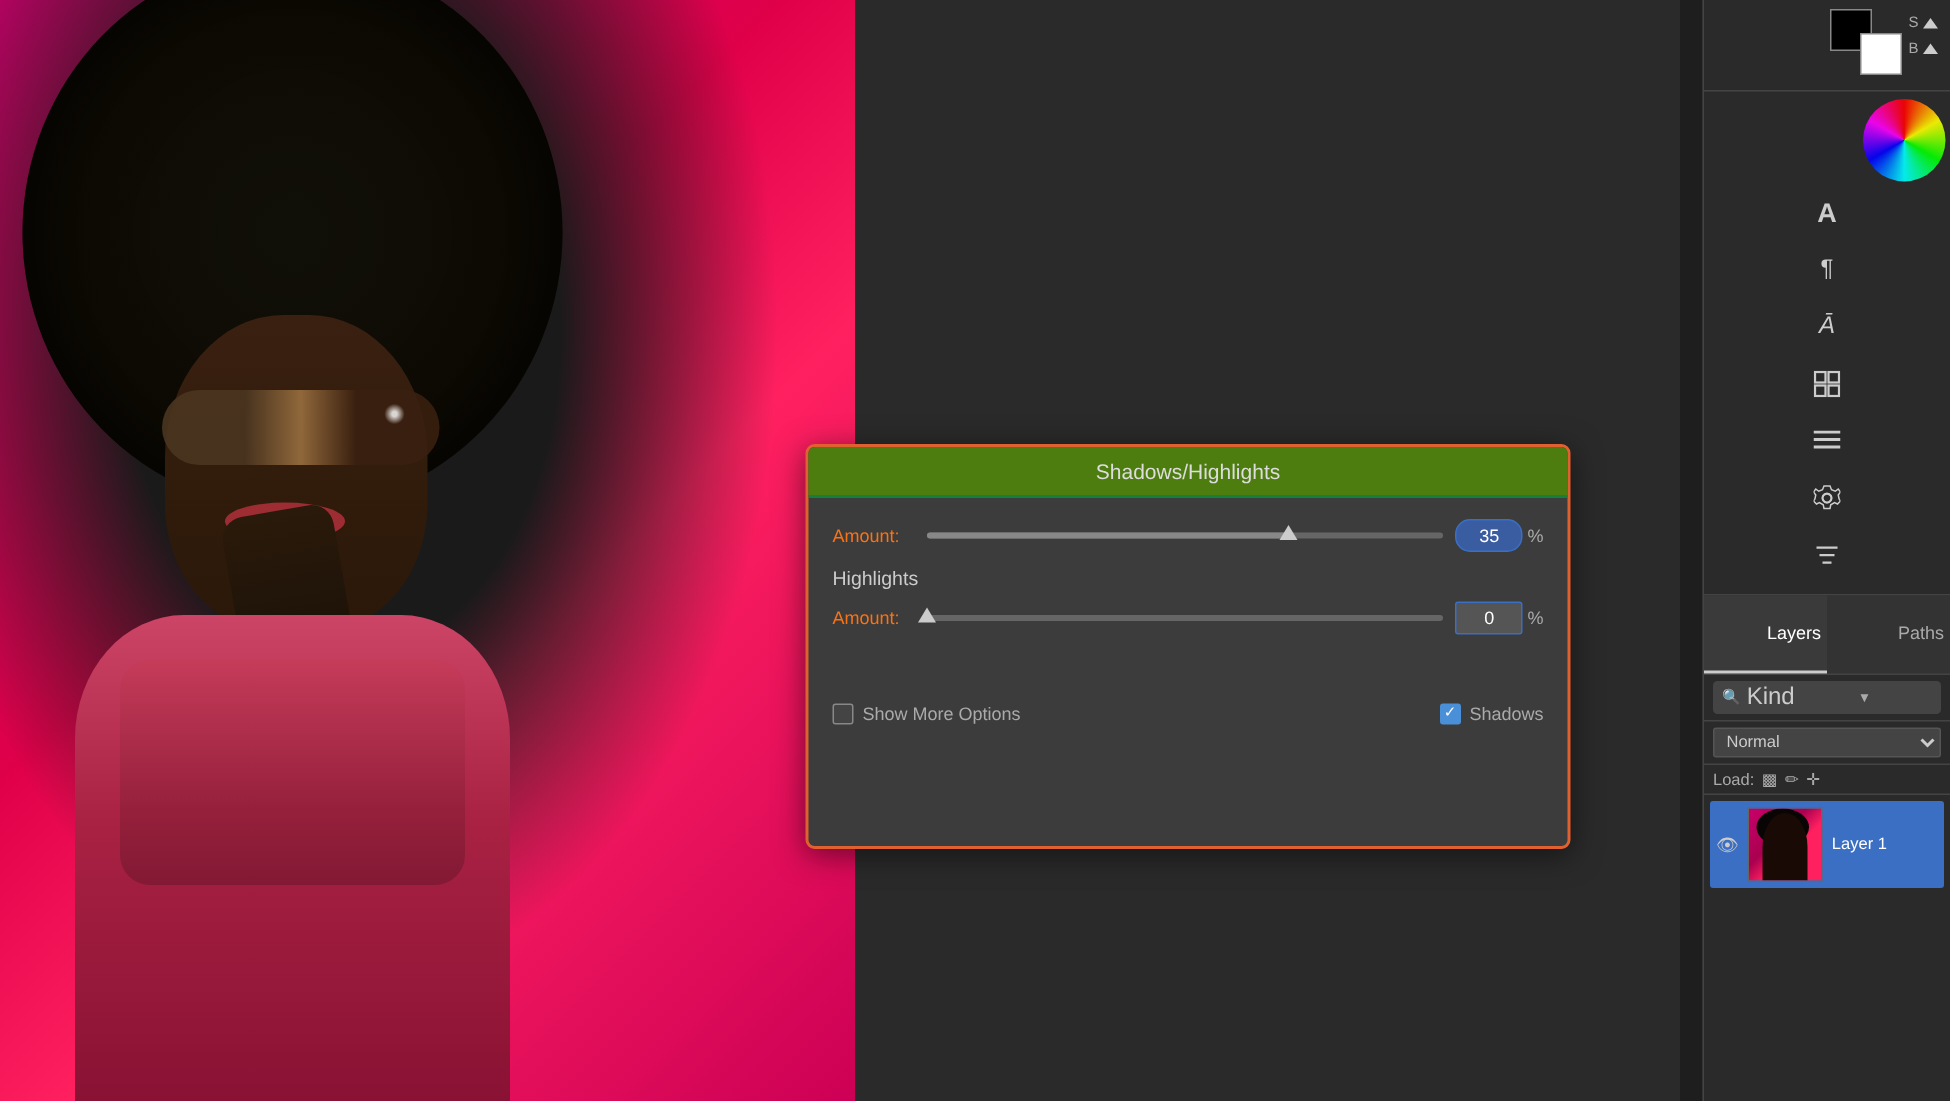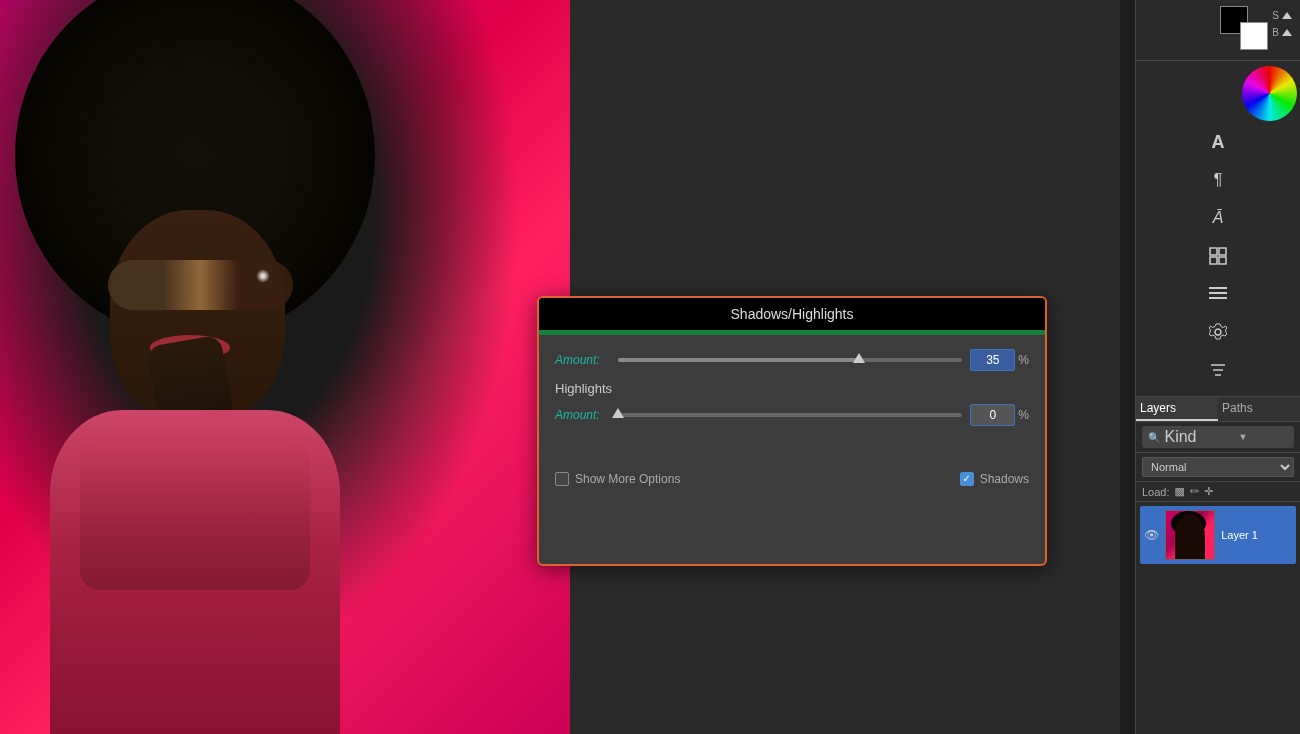--- a/index.html
+++ b/index.html
@@ -50,24 +50,24 @@
       width: 510px;
       height: 270px;
       background: #3c3c3c;
       border: 2px solid #e06030;
       border-radius: 6px;
       box-shadow: 0 4px 20px rgba(0,0,0,0.5);
       z-index: 100;
     }
 
     .dialog-title-bar {
-      background: #000000;
+      background: #4d7c0f;
       text-align: center;
       padding: 8px 0;
-      border-bottom: 5px solid #15803d;
+      border-bottom: 2px solid #15803d;
       border-radius: 4px 4px 0 0;
       font-size: 14px;
       color: #ddd;
       font-weight: 500;
     }
 
     .dialog-body {
       display: flex;
       padding: 14px 16px;
       gap: 12px;
@@ -93,23 +93,22 @@
 
     .slider-row {
       display: flex;
       align-items: center;
       gap: 8px;
       margin-bottom: 10px;
     }
 
     .slider-label {
       font-size: 12px;
-      color: #14b8a6;
+      color: #f97316;
       min-width: 55px;
-      font-style: italic;
     }
 
     .slider-track {
       flex: 1;
       height: 4px;
       background: #666;
       border-radius: 2px;
       position: relative;
     }
 
@@ -164,20 +163,21 @@
       border-radius: 2px;
       color: #fff;
       text-align: center;
       font-size: 12px;
       padding: 0 2px;
     }
 
     .value-input.selected {
       background: #3a5ca0;
       color: #fff;
+      border-radius: 10px;
     }
 
     .pct-label {
       font-size: 12px;
       color: #aaa;
     }
 
     .highlights-section {
       margin-top: 8px;
     }
@@ -271,22 +271,22 @@
     }
 
     .layers-tabs {
       display: flex;
       background: #333;
       border-bottom: 1px solid #444;
     }
 
     .layer-tab {
       flex: 1;
-      text-align: left;
-      padding: 4px 4px;
+      text-align: right;
+      padding: 18px 4px;
       font-size: 12px;
       cursor: pointer;
       color: #aaa;
     }
 
     .layer-tab.active {
       color: #fff;
       border-bottom: 2px solid #ccc;
       background: #3a3a3a;
     }

